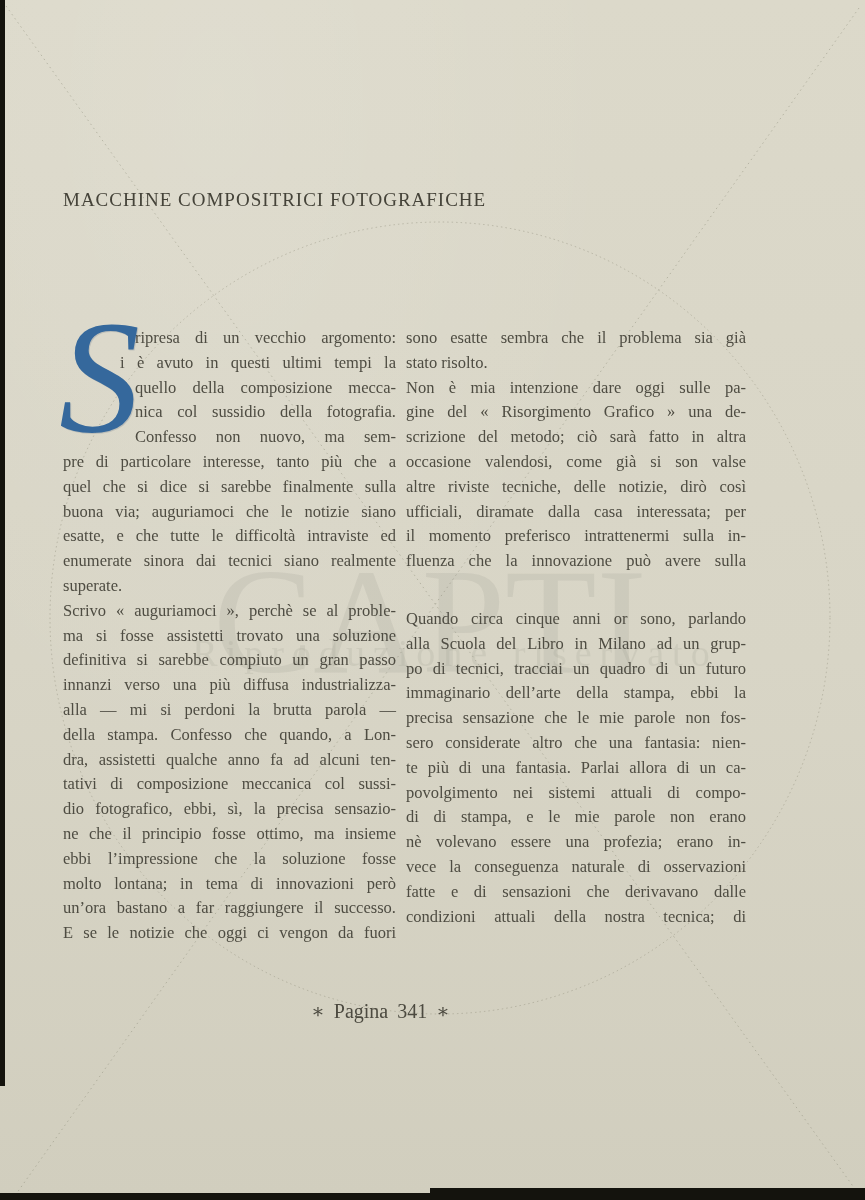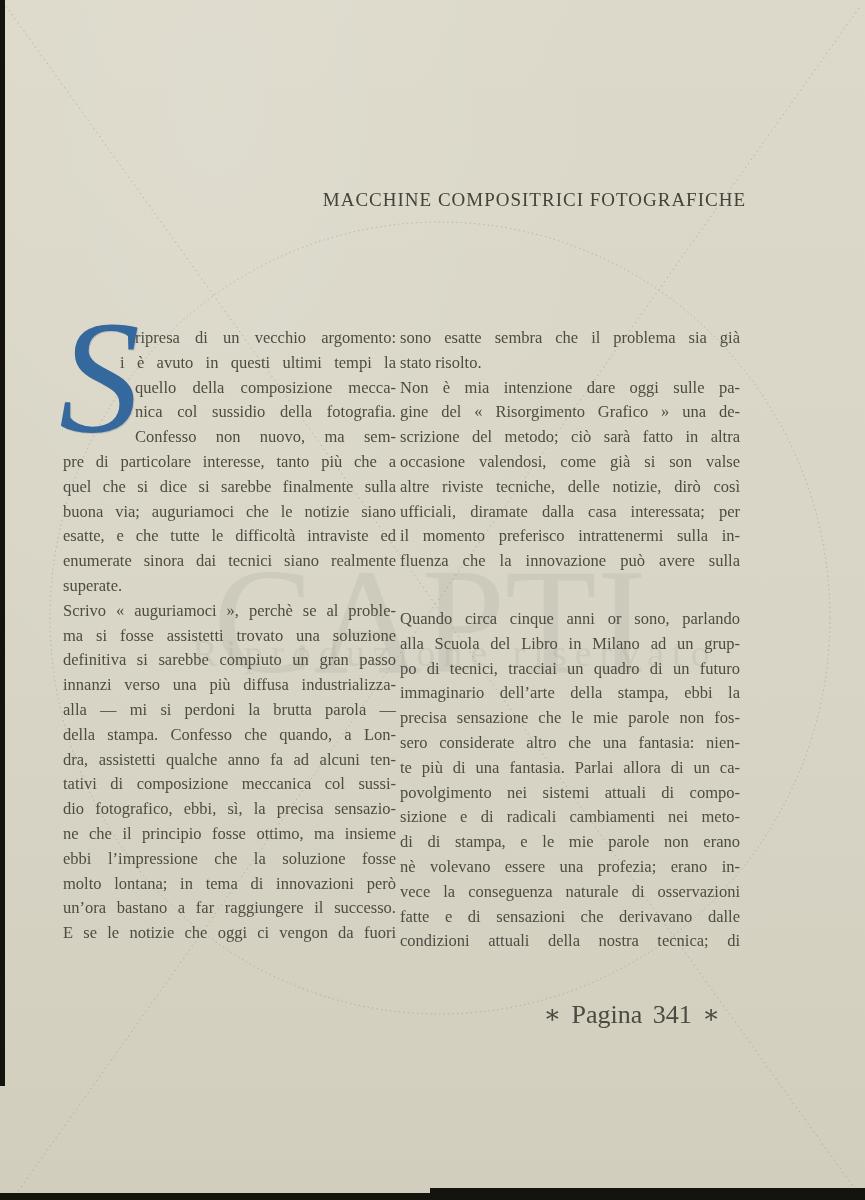--- a/index.html
+++ b/index.html
@@ -10,40 +10,40 @@
       radial-gradient(ellipse at 25% 8%, rgba(255,255,255,0.10), rgba(255,255,255,0) 45%),
       linear-gradient(180deg,#dcd9ca 0%,#d8d5c6 55%,#d1cebe 100%);
     font-family:"Liberation Serif","DejaVu Serif",serif;
     color:#4e4c42;
   }
   .edge-left{position:absolute;left:0;top:0;width:5px;height:1086px;background:#14130d;}
   .edge-bottom{position:absolute;left:0;bottom:0;width:100%;height:7px;background:#14130d;}
   .edge-bottom-right{position:absolute;left:430px;right:0;bottom:0;height:12px;background:#14130d;}
   .wm{position:absolute;inset:0;pointer-events:none;}
   .title{
-    position:absolute;left:63px;top:189px;width:683px;text-align:right;
+    position:absolute;left:63px;top:189px;width:683px;text-align:left;
     font-size:19px;letter-spacing:1px;color:#454339;white-space:nowrap;
   }
   .cols{position:absolute;left:63px;top:326px;width:683px;display:flex;}
   .col{font-size:16.5px;line-height:24.8px;}
   .col-left{position:relative;width:333px;}
-  .col-right{width:340px;margin-left:4px;}
+  .col-right{width:340px;margin-left:10px;}
   .ln{text-align:justify;text-align-last:justify;}
   .ln.end{text-align-last:left;}
   .ln.wrap1{padding-left:57px;}
   .ln.wrap2{padding-left:72px;}
   .para.gap{margin-top:33px;}
   .dropcap{
     position:absolute;top:-30px;left:-4px;
     font-size:162px;line-height:1;font-style:italic;
     color:#35689c;text-shadow:1px 1px 0 rgba(20,50,90,0.15);
   }
   .footer{
-    position:absolute;left:63px;top:999px;width:683px;text-align:right;
-    font-size:26px;color:#4c4a40;padding-right:26px;box-sizing:border-box;
+    position:absolute;left:52px;top:999px;width:683px;text-align:center;
+    font-size:20px;color:#4c4a40;padding-right:26px;box-sizing:border-box;
     word-spacing:4px;
   }
 </style>
 </head>
 <body>
 
 <div class="page">
 
   <div class="wm">
     <svg width="865" height="1200" viewBox="0 0 865 1200">
@@ -107,21 +107,20 @@
         </div>
         <div class="para gap">
           <div class="ln">Quando circa cinque anni or sono, parlando</div>
           <div class="ln">alla Scuola del Libro in Milano ad un grup-</div>
           <div class="ln">po di tecnici, tracciai un quadro di un futuro</div>
           <div class="ln">immaginario dell’arte della stampa, ebbi la</div>
           <div class="ln">precisa sensazione che le mie parole non fos-</div>
           <div class="ln">sero considerate altro che una fantasia: nien-</div>
           <div class="ln">te più di una fantasia. Parlai allora di un ca-</div>
           <div class="ln">povolgimento nei sistemi attuali di compo-</div>
-          <div class="ln">sizione e di radicali cambiamenti nei meto-</div>
           <div class="ln">di di stampa, e le mie parole non erano</div>
           <div class="ln">nè volevano essere una profezia; erano in-</div>
           <div class="ln">vece la conseguenza naturale di osservazioni</div>
           <div class="ln">fatte e di sensazioni che derivavano dalle</div>
           <div class="ln">condizioni attuali della nostra tecnica; di</div>
         </div>
       </div>
   </div>
 
   <div class="footer">∗ Pagina 341 ∗</div>

